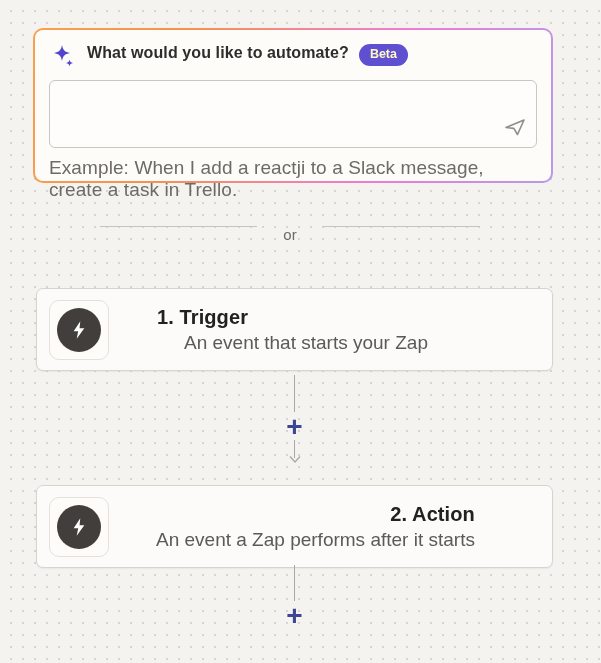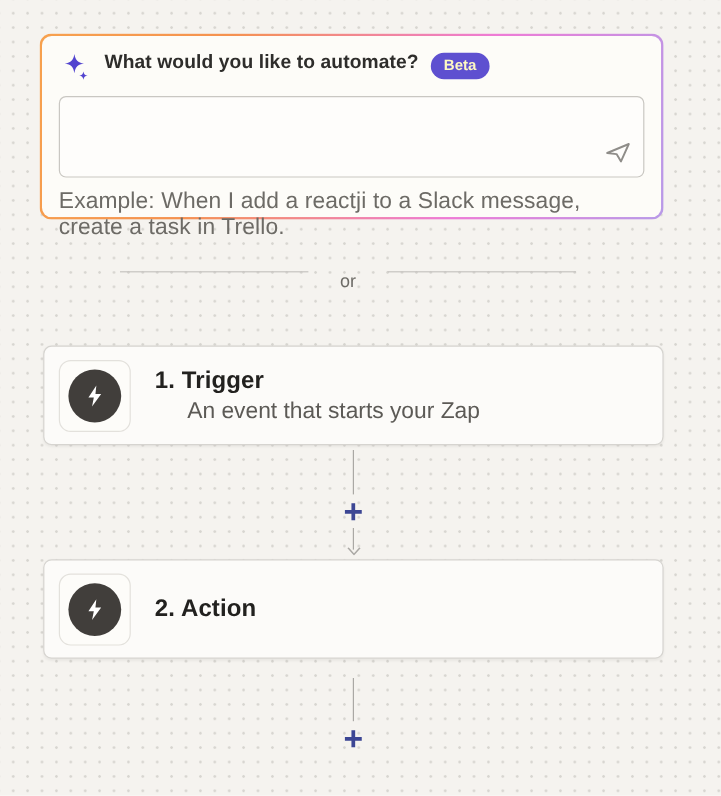--- a/index.html
+++ b/index.html
@@ -93,22 +93,22 @@
     left: 36px;
     width: 517px; height: 83px;
     background: #fcfbf9;
     border: 1px solid #d6d4d0;
     border-radius: 7px;
     box-shadow: 0 1px 2px rgba(0,0,0,0.05);
     display: flex; align-items: center;
     padding: 0 12px;
     cursor: pointer;
   }
-  .step-card.trigger { top: 288px; }
-  .step-card.action  { top: 466px; text-align: right; }
+  .step-card.trigger { top: 288px; gap: 28px; }
+  .step-card.action  { top: 485px; text-align: right; }
   .step-icon-box {
     width: 60px; height: 60px;
     background: #fdfcf9;
     border: 1px solid #e3e1dc;
     border-radius: 10px;
     display: flex; align-items: center; justify-content: center;
     flex: 0 0 auto;
   }
   .step-icon-circle {
     width: 44px; height: 44px;
@@ -207,20 +207,21 @@
   <div class="step-card action">
     <div class="step-icon-box">
       <div class="step-icon-circle">
         <svg width="22" height="22" viewBox="0 0 24 24">
           <path fill="#ffffff" d="M13.4 2.5 L6.2 13.4 L11.1 13.4 L9.5 21.5 L17.8 10.2 L12.6 10.2 Z"></path>
         </svg>
       </div>
     </div>
     <div class="step-text">
       <div class="step-title">2. Action</div>
+      <div class="step-subtitle">An event a Zap performs after it starts</div>
     </div>
   </div>
 
   <div class="connector bottom">
     <div class="vline seg3"></div>
     <button class="plus-btn">+</button>
   </div>
 
 </div>
 

